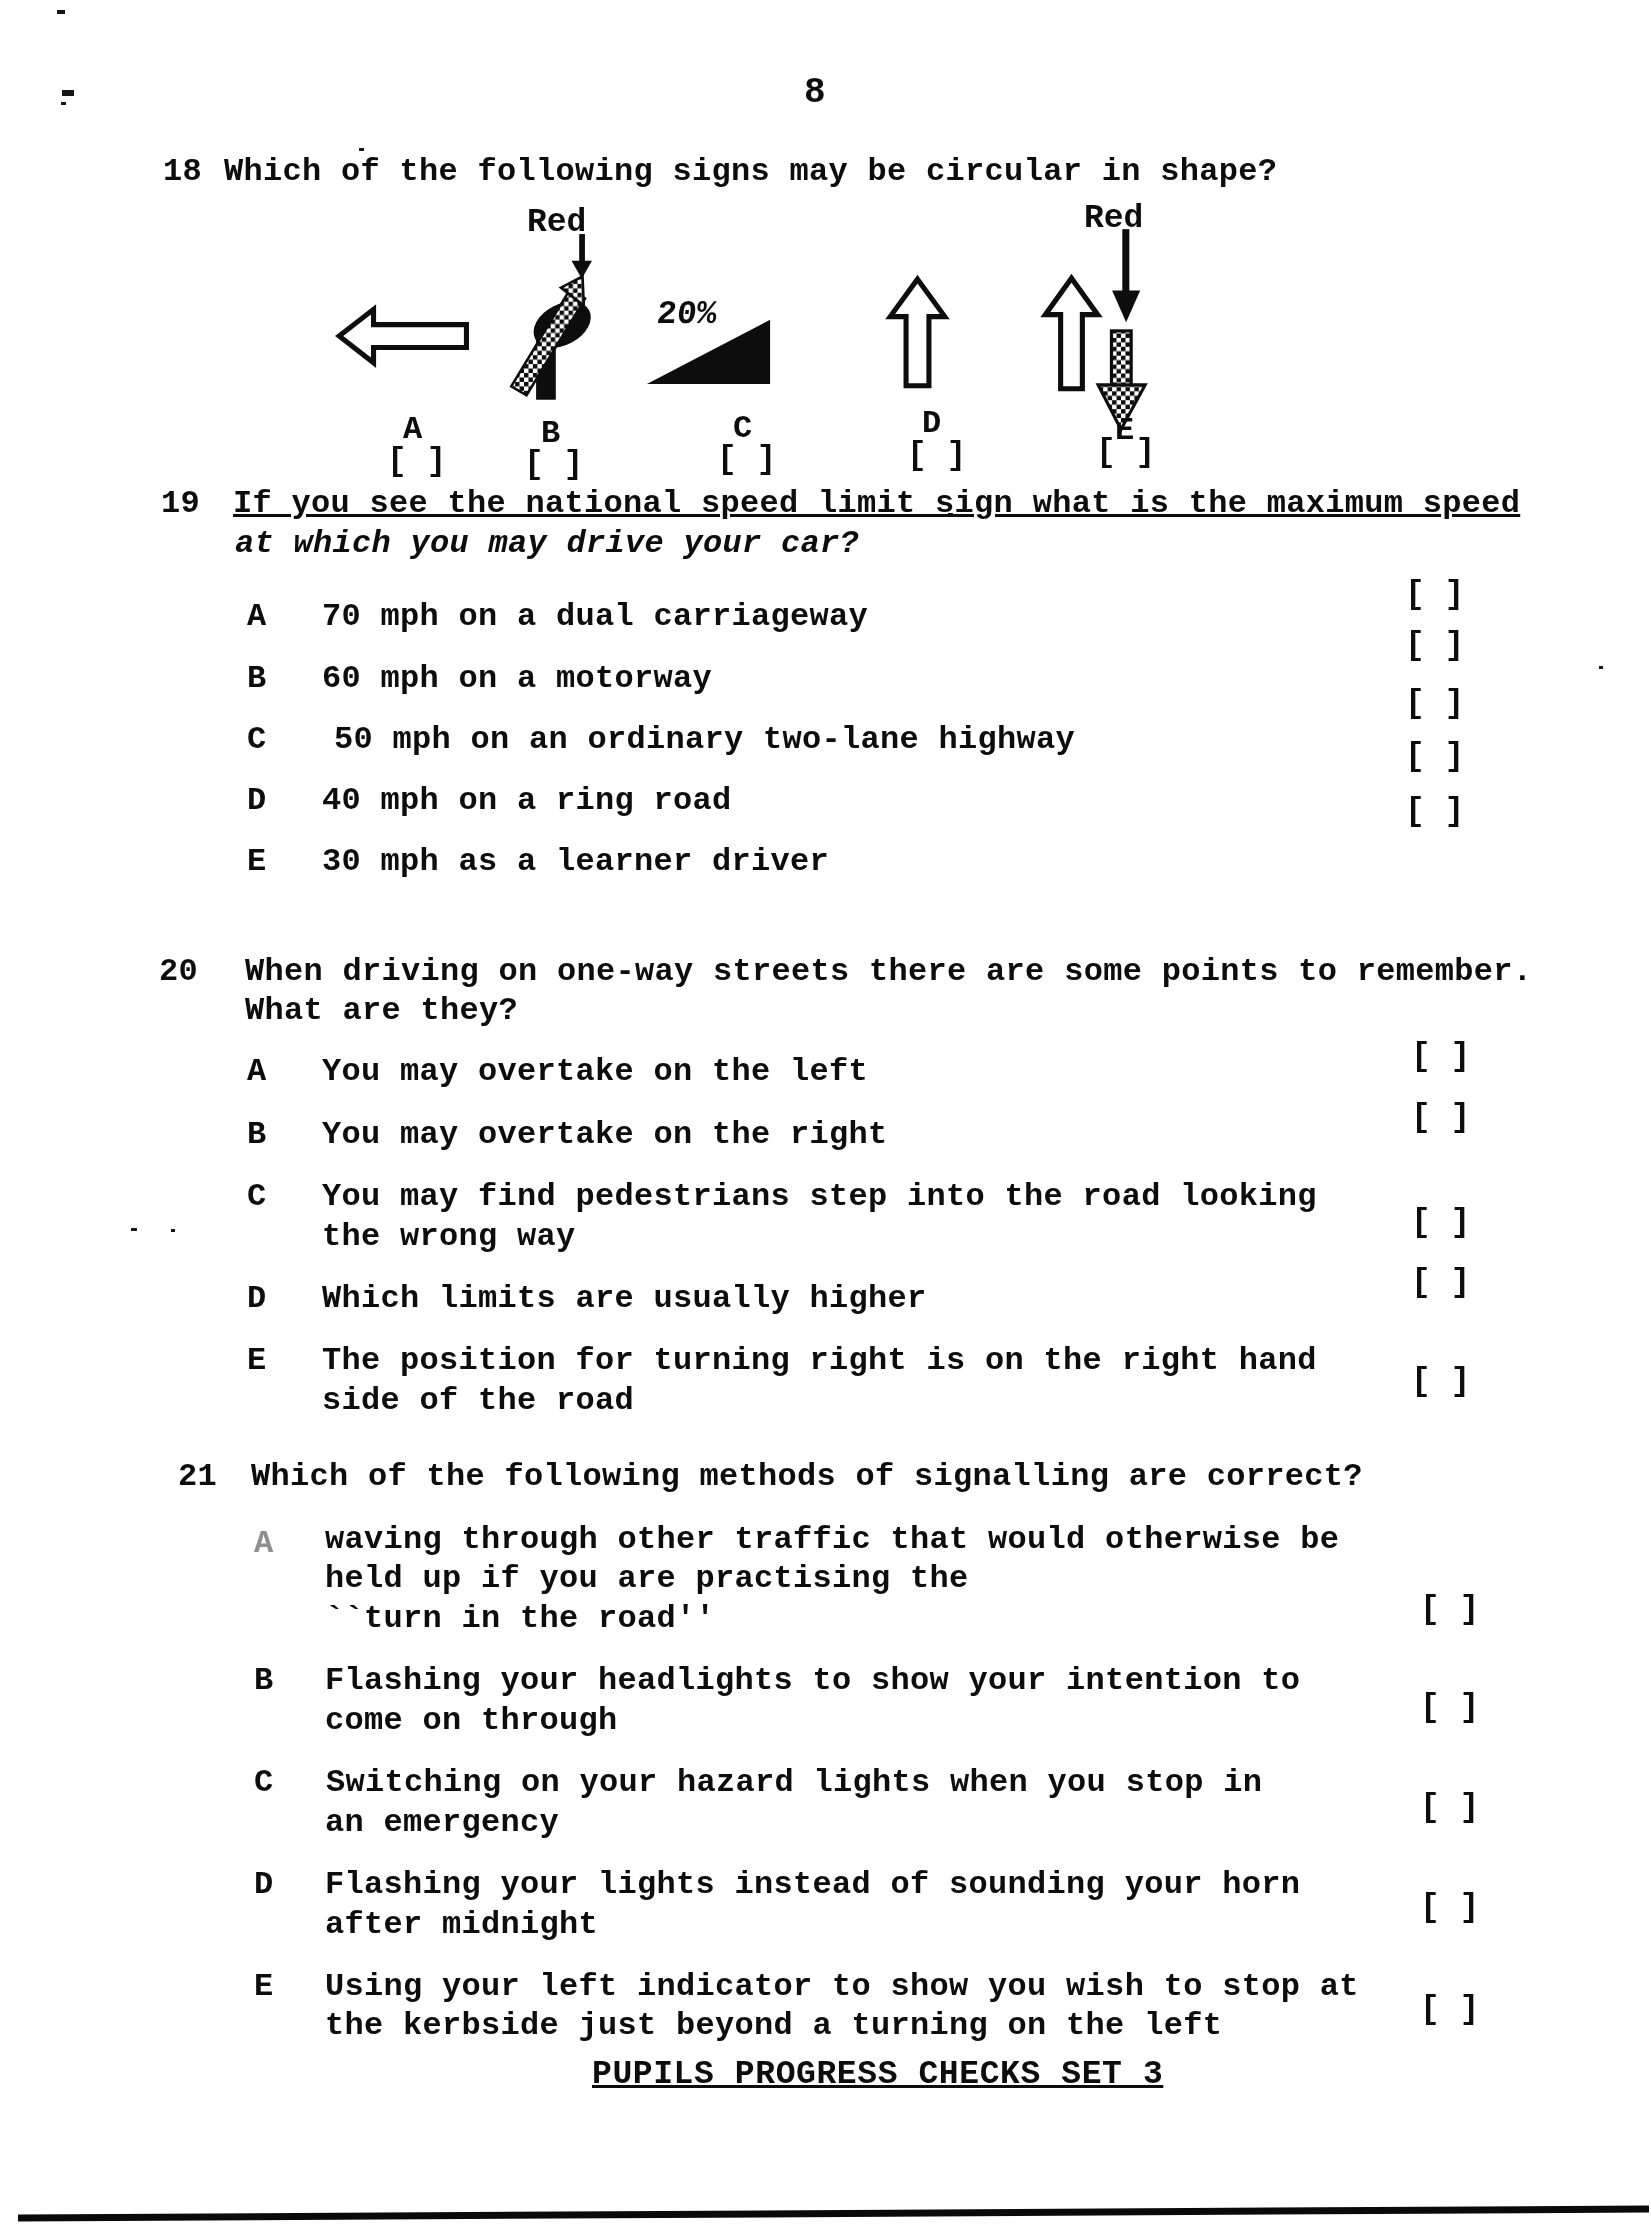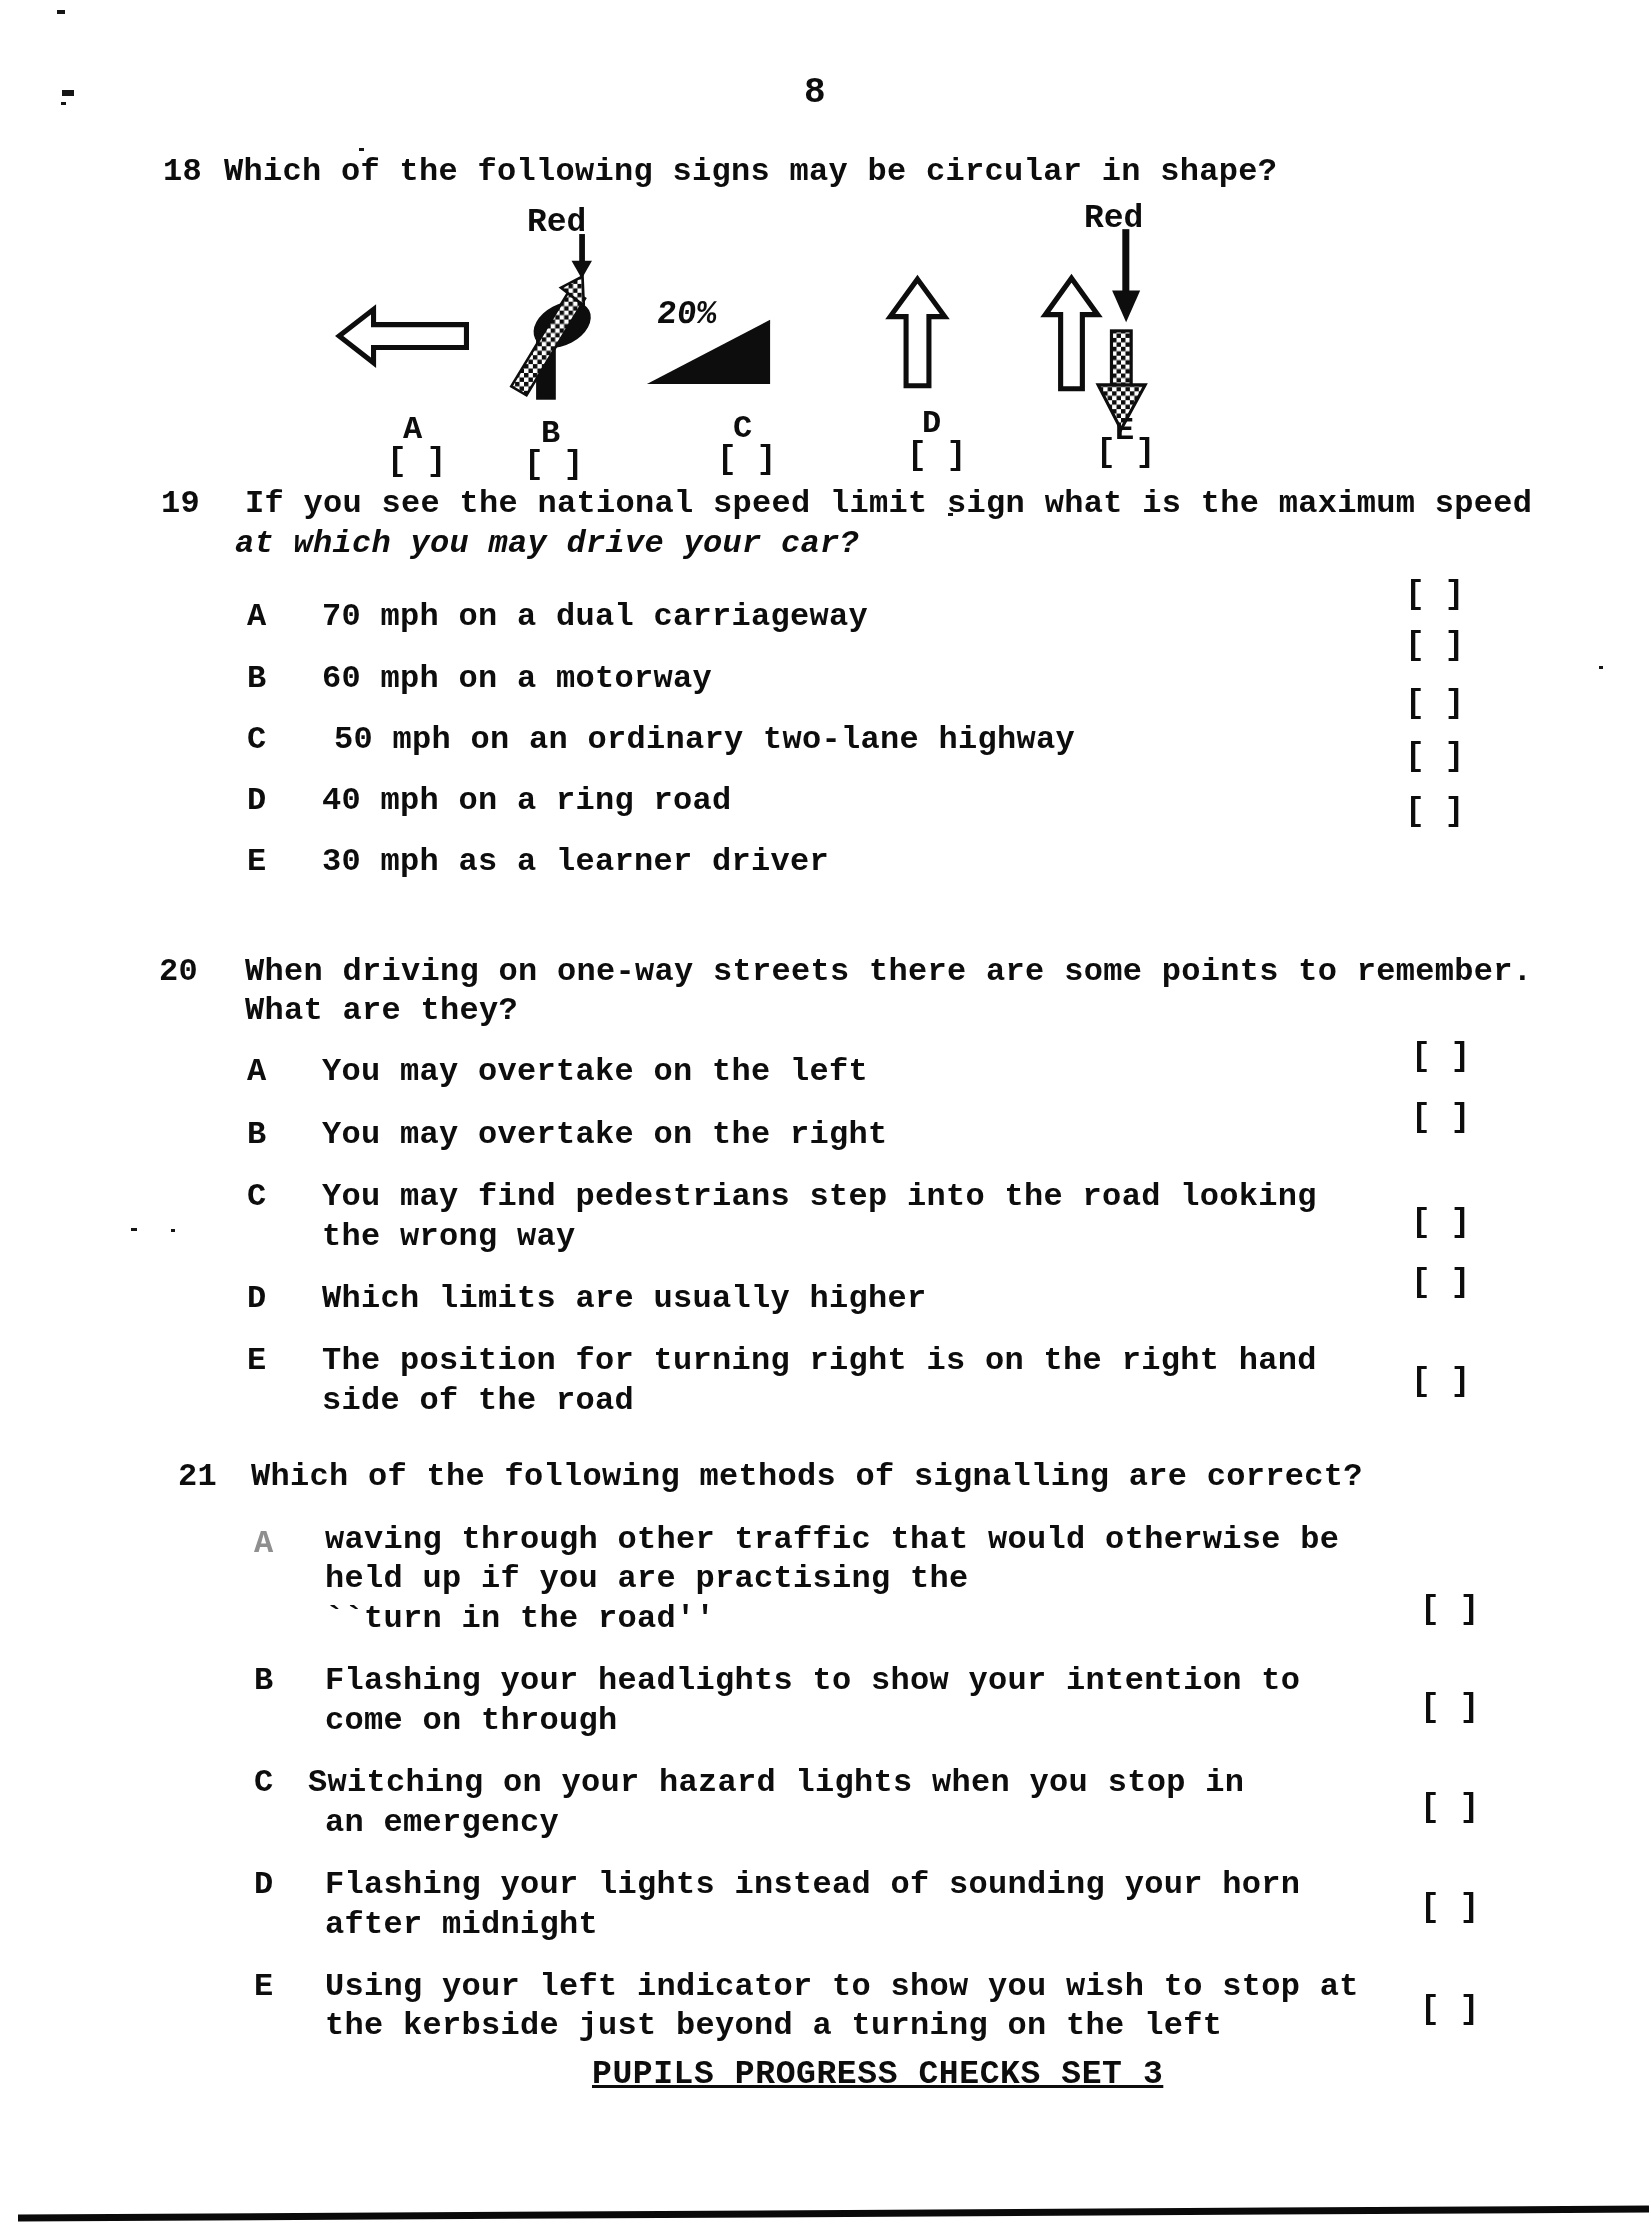--- a/index.html
+++ b/index.html
@@ -95,21 +95,21 @@
   <div class="t" style="left:733px;top:409px;">C</div>
   <div class="t" style="left:922px;top:404px;">D</div>
 
   <div class="box" style="left:387px;top:443px;">[ ]</div>
   <div class="box" style="left:524px;top:446px;">[ ]</div>
   <div class="box" style="left:717px;top:441px;">[ ]</div>
   <div class="box" style="left:907px;top:437px;">[ ]</div>
   <div class="box" style="left:1096px;top:434px;">[ ]</div>
 
   <div class="t" style="left:161px;top:484px;">19</div>
-  <div class="t" style="left:245px;top:484px;">If you see the national speed limit sign what is the maximum speed</div>
+  <div class="t" style="left:233px;top:484px;text-decoration:underline;">If you see the national speed limit sign what is the maximum speed</div>
   <div class="t" style="left:235px;top:524px;font-style:italic;">at which you may drive your car?</div>
 
   <div class="t" style="left:247px;top:597px;">A</div>
   <div class="t" style="left:322px;top:597px;">70 mph on a dual carriageway</div>
   <div class="box" style="left:1405px;top:576px;">[ ]</div>
 
   <div class="t" style="left:247px;top:659px;">B</div>
   <div class="t" style="left:322px;top:659px;">60 mph on a motorway</div>
   <div class="box" style="left:1405px;top:627px;">[ ]</div>
 
@@ -159,21 +159,21 @@
   <div class="t" style="left:325px;top:1559px;">held up if you are practising the</div>
   <div class="t" style="left:325px;top:1599px;">``turn in the road''</div>
   <div class="box" style="left:1420px;top:1591px;">[ ]</div>
 
   <div class="t" style="left:254px;top:1661px;">B</div>
   <div class="t" style="left:325px;top:1661px;">Flashing your headlights to show your intention to</div>
   <div class="t" style="left:325px;top:1701px;">come on through</div>
   <div class="box" style="left:1420px;top:1689px;">[ ]</div>
 
   <div class="t" style="left:254px;top:1763px;">C</div>
-  <div class="t" style="left:308px;top:1763px;text-align:right;">Switching on your hazard lights when you stop in</div>
+  <div class="t" style="left:326px;top:1763px;text-align:right;">Switching on your hazard lights when you stop in</div>
   <div class="t" style="left:325px;top:1803px;">an emergency</div>
   <div class="box" style="left:1420px;top:1789px;">[ ]</div>
 
   <div class="t" style="left:254px;top:1865px;">D</div>
   <div class="t" style="left:325px;top:1865px;">Flashing your lights instead of sounding your horn</div>
   <div class="t" style="left:325px;top:1905px;">after midnight</div>
   <div class="box" style="left:1420px;top:1889px;">[ ]</div>
 
   <div class="t" style="left:254px;top:1967px;">E</div>
   <div class="t" style="left:325px;top:2006px;">the kerbside just beyond a turning on the left</div>

